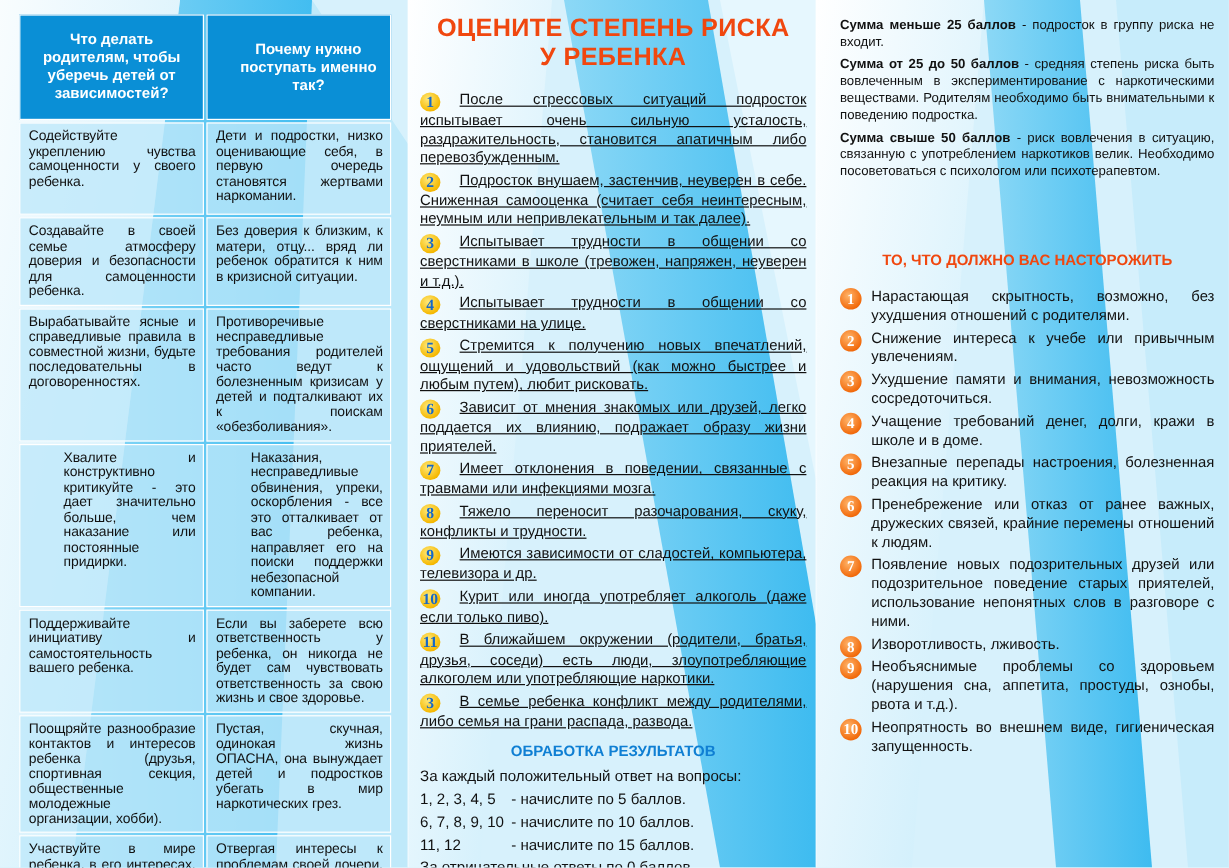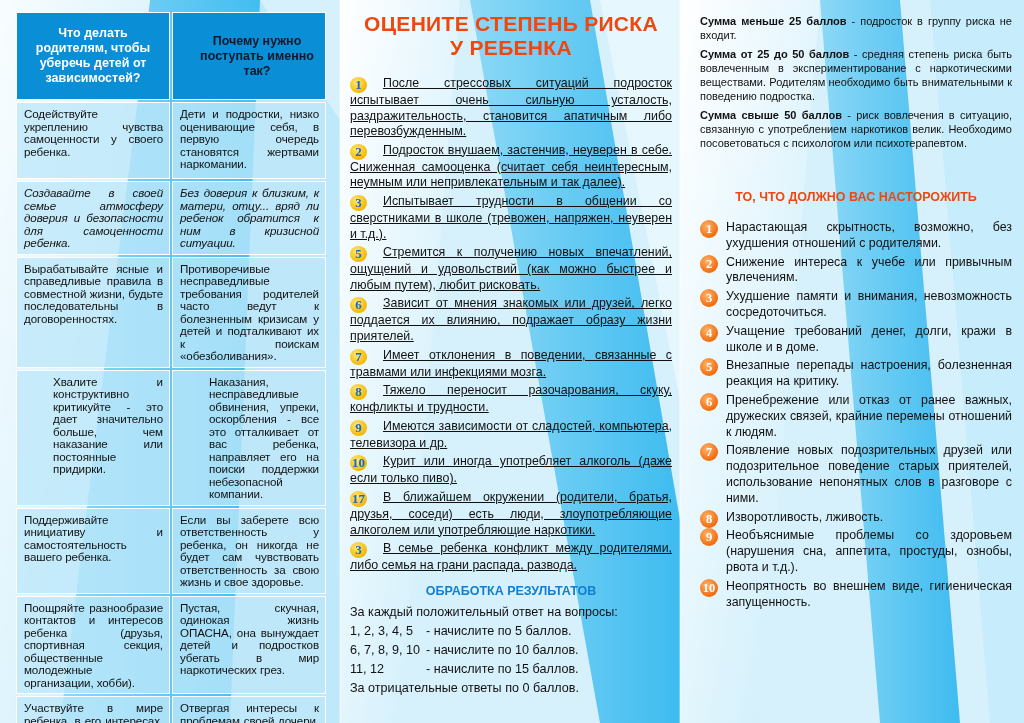--- a/index.html
+++ b/index.html
@@ -19,28 +19,28 @@
   
   table.advice {
     border-collapse: separate; border-spacing: 2px; margin-top: 10px;
     width: 314px; table-layout: fixed;
   }
   table.advice th {
     background: #0a8fd6; color: #fff; font-weight: bold; font-size: 12.5px;
     line-height: 15px; text-align: center; vertical-align: middle;
     height: 86px; padding: 0 6px; border: 1px solid #fff;
   }
-  table.advice th.yellow { color: #0f172a; padding-left: 22px; }
+  table.advice th.yellow { color: #ffffff; padding-left: 22px; }
   table.advice td {
     background: rgba(190, 232, 250, 0.78); font-size: 11.6px; line-height: 12.5px;
     vertical-align: top; padding: 5px 6px 4px 7px; border: 1px solid #fff;
     text-align: justify; letter-spacing: -0.1px;
   }
   table.advice tr.r1 td { height: 66px; }
-  table.advice tr.r2 td { height: 60px; font-style: italic; }
+  table.advice tr.r2 td { height: 60px; }
   table.advice tr.r3 td { height: 92px; }
   table.advice tr.r4 td { height: 92px; padding-left: 36px; }
   table.advice tr.r5 td { height: 70px; }
   table.advice tr.r6 td { height: 86px; }
   table.advice tr.r7 td { height: 82px; }
 
   
   .title {
     color: #f0470f; font-weight: bold; font-size: 21px; line-height: 24px;
     text-align: center; margin-top: 12px; letter-spacing: 0.3px;
@@ -62,21 +62,21 @@
   }
   .score-line { font-size: 12.6px; line-height: 19px; }
   .score-line .q { display: inline-block; width: 76px; }
 
   
   .result { font-size: 11px; line-height: 14px; margin-top: 0; margin-bottom: 5px; text-align: justify; }
   .result:first-child { margin-top: 14px; }
   .result b { font-weight: bold; }
   .warn-title {
     color: #f0470f; font-weight: bold; font-size: 12.5px; text-align: center;
-    margin-top: 40px; margin-bottom: 16px;
+    margin-top: 60px; margin-bottom: 16px;
   }
   .warn-item {
     position: relative; padding-left: 26px; font-size: 12.4px; line-height: 15.8px;
     margin-bottom: 3px; text-align: justify;
   }
   .num-o {
     position: absolute; left: 0; top: 0; width: 18px; height: 18px; border-radius: 50%;
     background: radial-gradient(circle at 40% 35%, #ffb46a, #f26b0c 70%, #d9540a);
     color: #fff; font-family: "Liberation Serif", serif; font-size: 12.5px; font-weight: bold;
     text-align: center; line-height: 18px;
@@ -158,27 +158,28 @@
 
 <div class="panel p2">
   <div class="title">
     <div>ОЦЕНИТЕ СТЕПЕНЬ РИСКА</div>
     <div>У РЕБЕНКА</div>
   </div>
   <div class="risk-list">
     <div class="risk-item"><span class="num-y">1</span><span>После стрессовых ситуаций подросток испытывает очень сильную усталость, раздражительность, становится апатичным либо перевозбужденным.</span></div>
     <div class="risk-item"><span class="num-y">2</span><span>Подросток внушаем, застенчив, неуверен в себе. Сниженная самооценка (считает себя неинтересным, неумным или непривлекательным и так далее).</span></div>
     <div class="risk-item"><span class="num-y">3</span><span>Испытывает трудности в общении со сверстниками в школе (тревожен, напряжен, неуверен и т.д.).</span></div>
+    <div class="risk-item"><span class="num-y">4</span><span>Испытывает трудности в общении со сверстниками на улице.</span></div>
     <div class="risk-item"><span class="num-y">5</span><span>Стремится к получению новых впечатлений, ощущений и удовольствий (как можно быстрее и любым путем), любит рисковать.</span></div>
     <div class="risk-item"><span class="num-y">6</span><span>Зависит от мнения знакомых или друзей, легко поддается их влиянию, подражает образу жизни приятелей.</span></div>
     <div class="risk-item"><span class="num-y">7</span><span>Имеет отклонения в поведении, связанные с травмами или инфекциями мозга.</span></div>
     <div class="risk-item"><span class="num-y">8</span><span>Тяжело переносит разочарования, скуку, конфликты и трудности.</span></div>
     <div class="risk-item"><span class="num-y">9</span><span>Имеются зависимости от сладостей, компьютера, телевизора и др.</span></div>
     <div class="risk-item"><span class="num-y">10</span><span>Курит или иногда употребляет алкоголь (даже если только пиво).</span></div>
-    <div class="risk-item"><span class="num-y">17</span><span>В ближайшем окружении (родители, братья, друзья, соседи) есть люди, злоупотребляющие алкоголем или употребляющие наркотики.</span></div>
+    <div class="risk-item"><span class="num-y">11</span><span>В ближайшем окружении (родители, братья, друзья, соседи) есть люди, злоупотребляющие алкоголем или употребляющие наркотики.</span></div>
     <div class="risk-item"><span class="num-y">3</span><span>В семье ребенка конфликт между родителями, либо семья на грани распада, развода.</span></div>
   </div>
 
   <div class="sub-title">ОБРАБОТКА РЕЗУЛЬТАТОВ</div>
   <div class="score-line">За каждый положительный ответ на вопросы:</div>
   <div class="score-line"><span class="q">1, 2, 3, 4, 5</span><span>- начислите по 5 баллов.</span></div>
   <div class="score-line"><span class="q">6, 7, 8, 9, 10</span><span>- начислите по 10 баллов.</span></div>
   <div class="score-line"><span class="q">11, 12</span><span>- начислите по 15 баллов.</span></div>
   <div class="score-line">За отрицательные ответы по 0 баллов.</div>
 </div>

